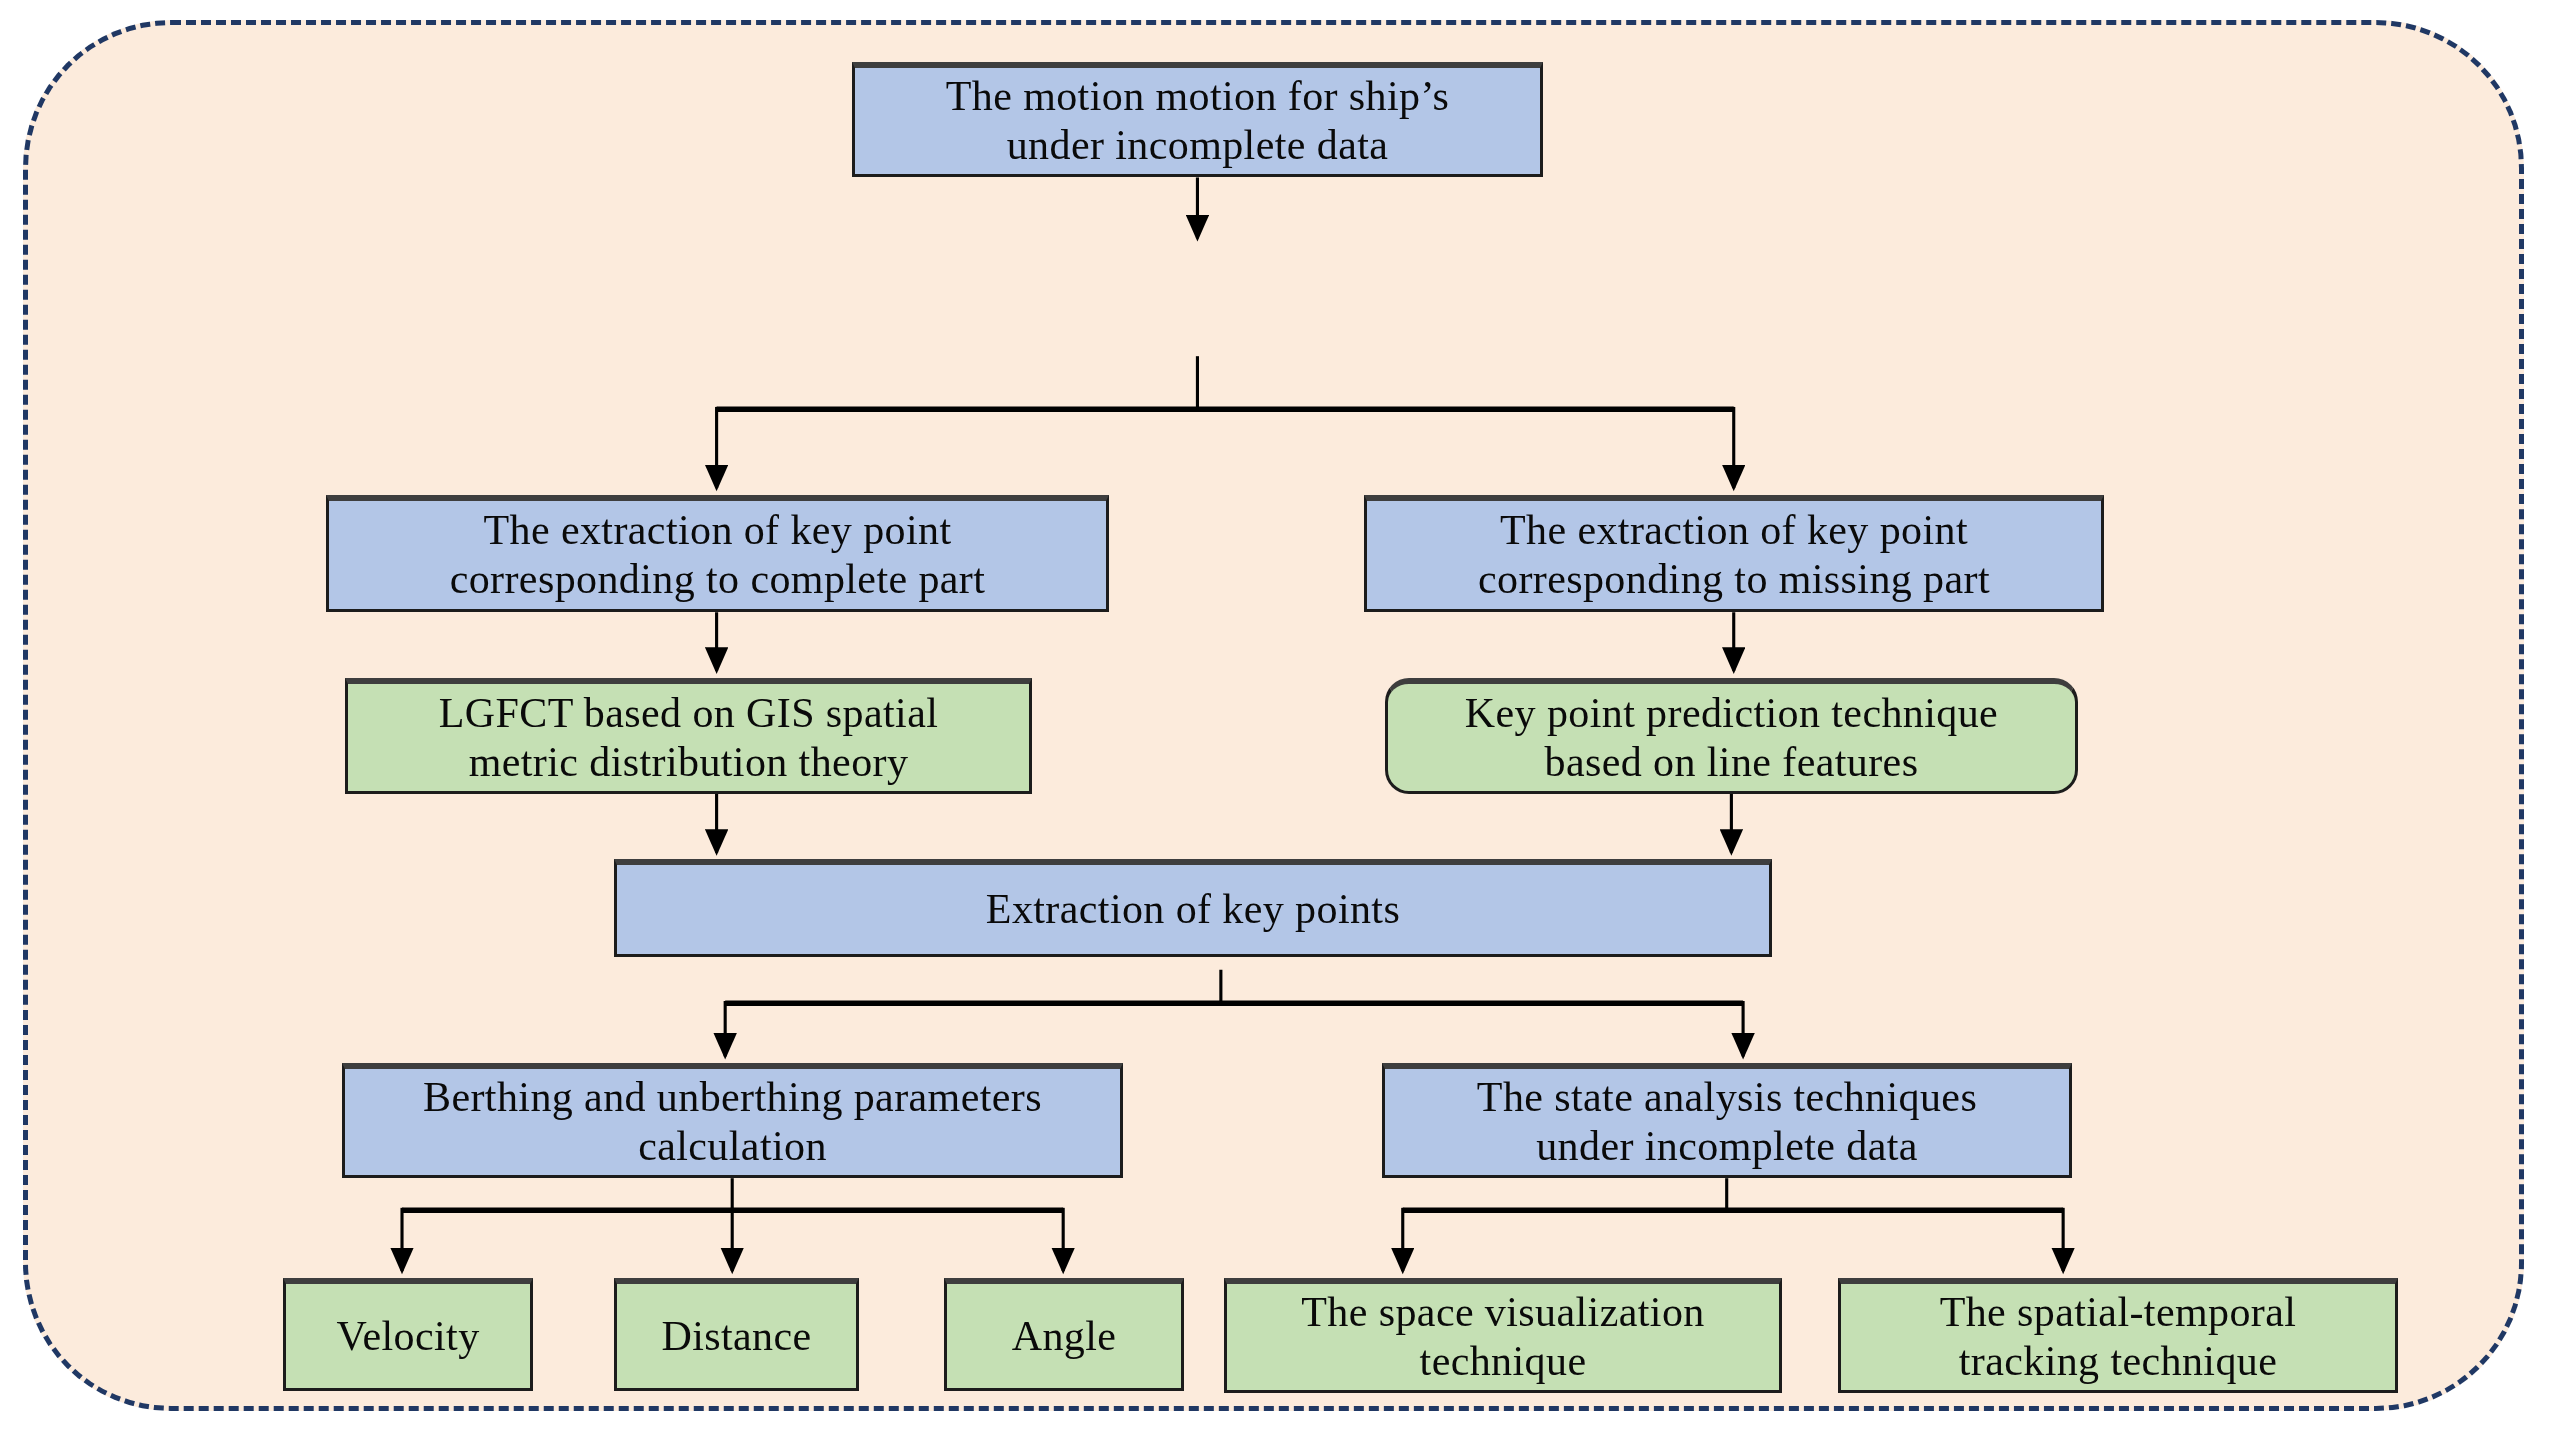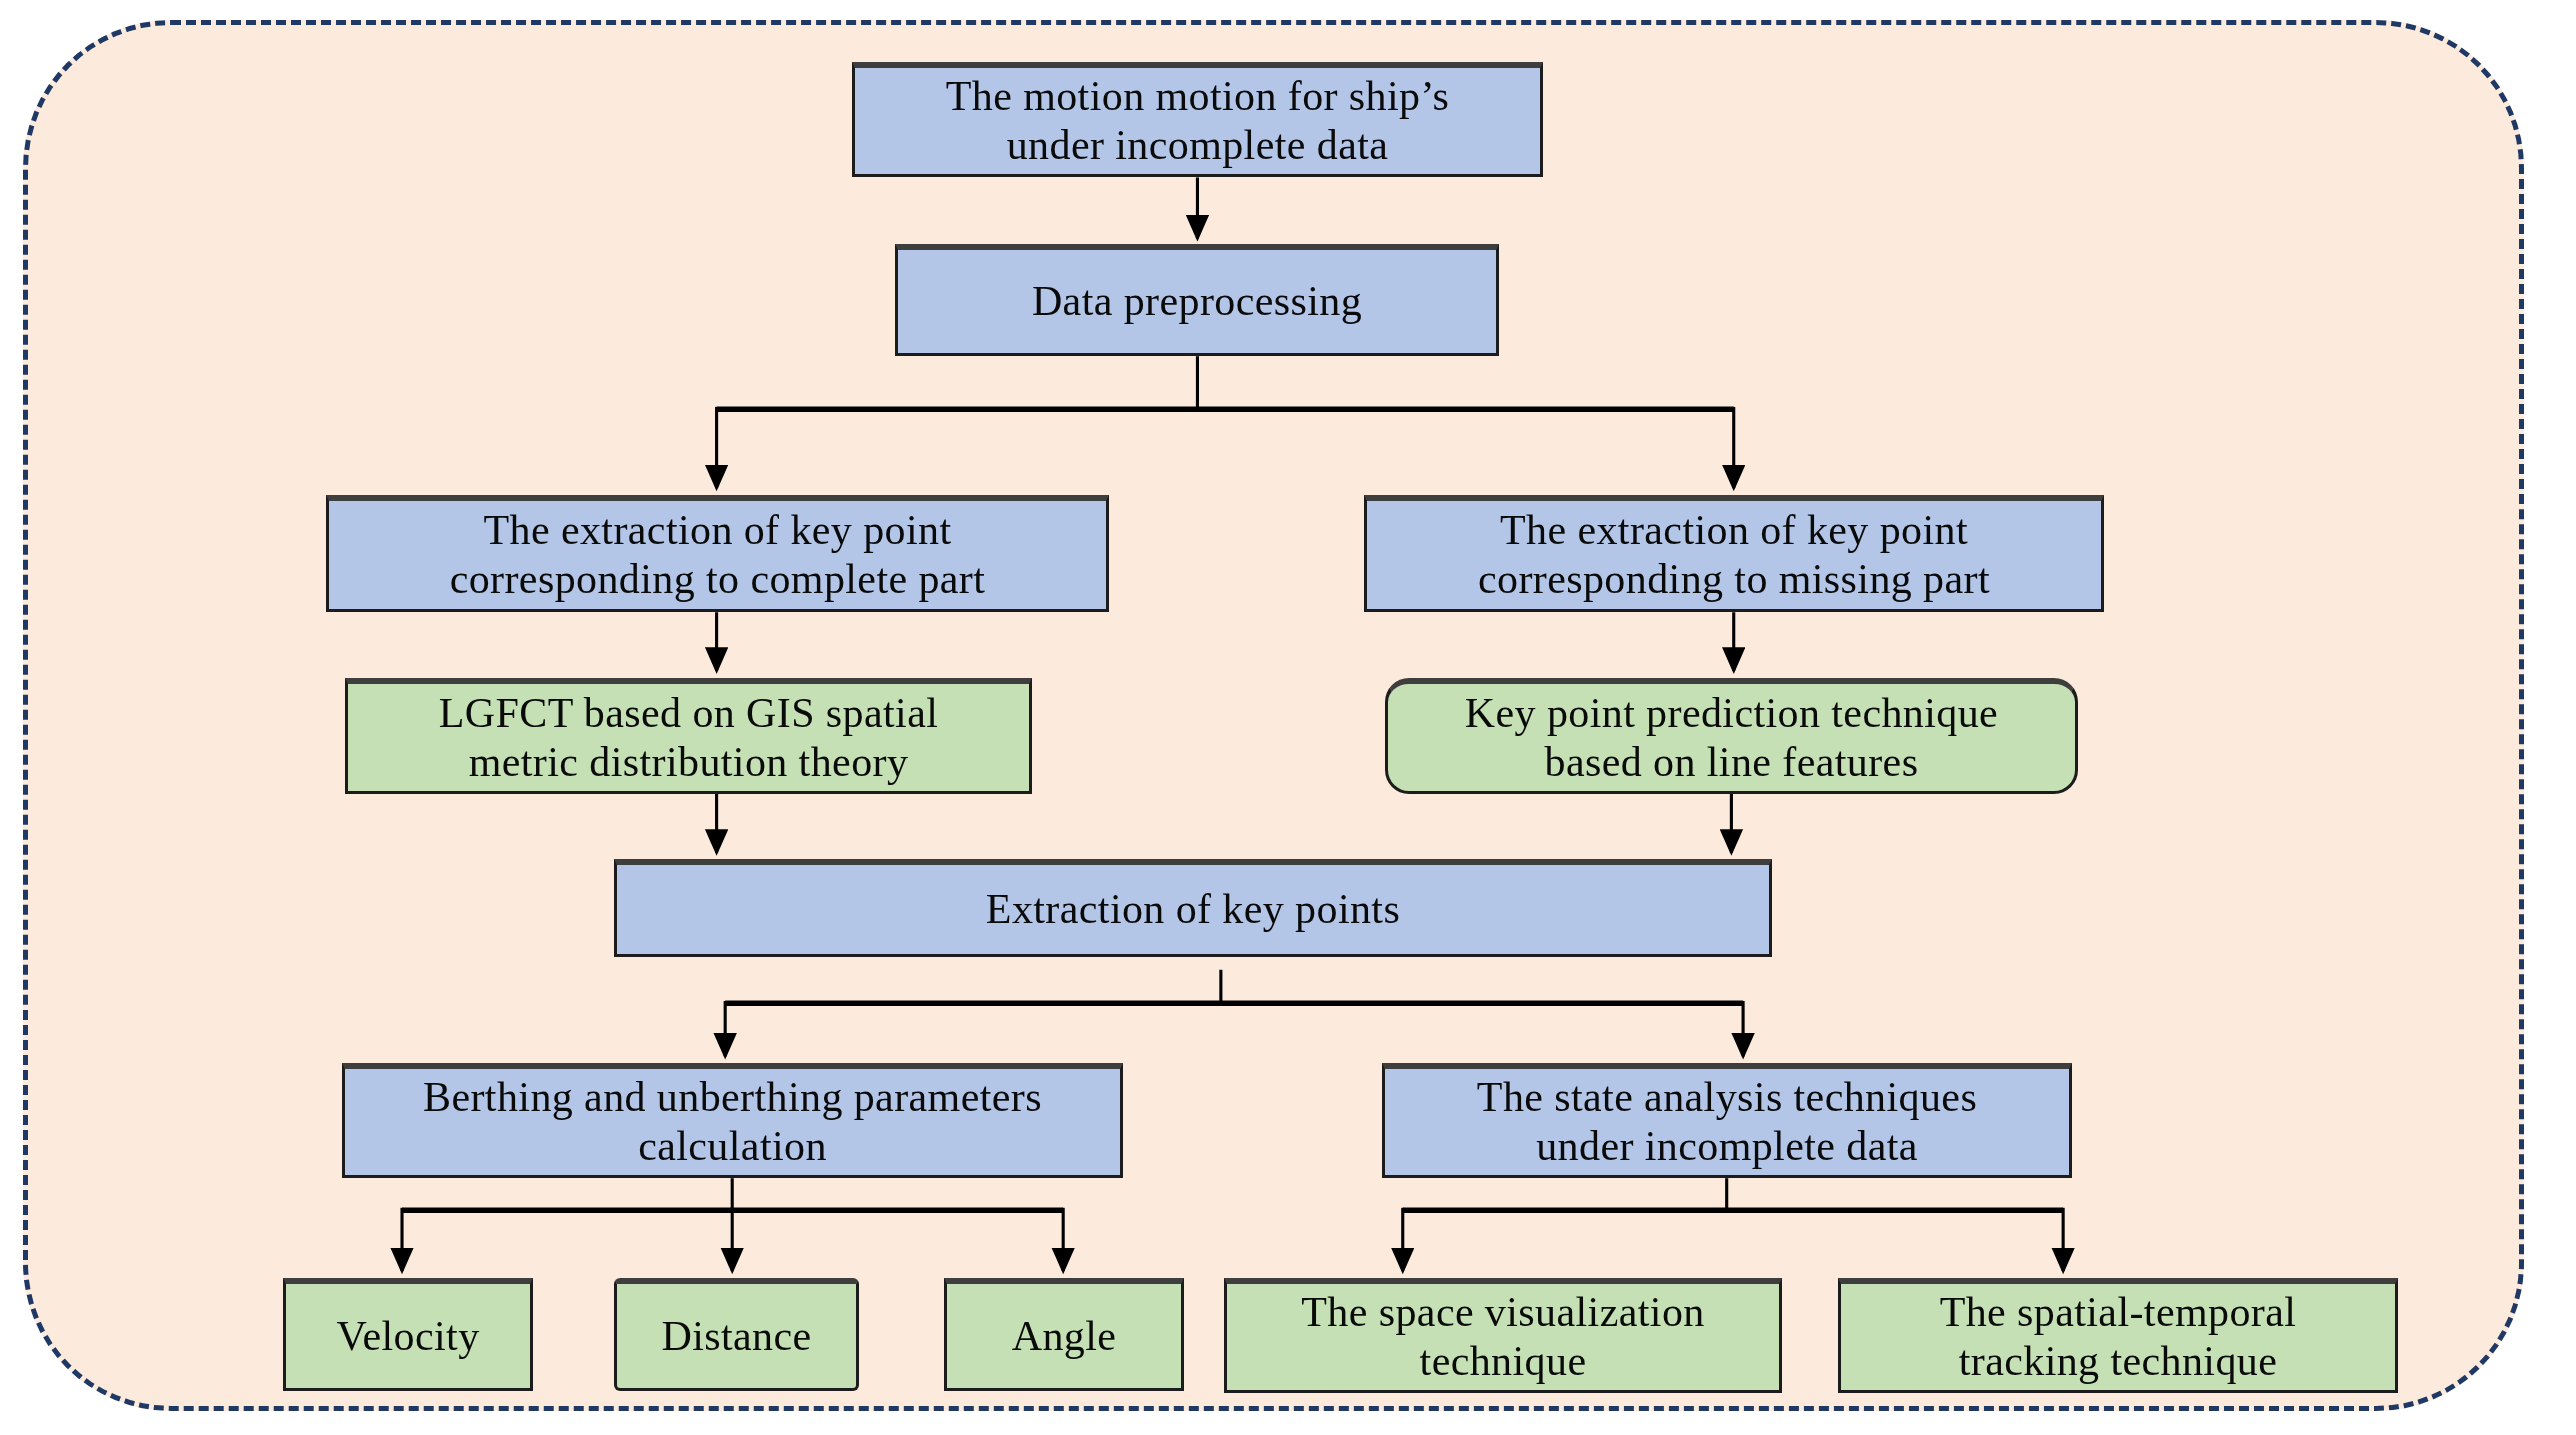--- a/index.html
+++ b/index.html
@@ -103,23 +103,20 @@
       <line x1="1797" y1="1547" x2="1797" y2="1628" marker-end="url(#ah)"></line>
       <line x1="2643" y1="1547" x2="2643" y2="1628" marker-end="url(#ah)"></line>
     </g>
   </svg>
 
   <div class="node blue" style="left:852px;top:62px;width:691px;height:115px;">
     <span>The motion motion for ship’s</span>
     <span>under incomplete data</span>
   </div>
 
-  <div class="node blue" style="left:895px;top:244px;width:604px;height:112px;">
-    <span>Data preprocessing</span>
-  </div>
 
   <div class="node blue" style="left:326px;top:495px;width:783px;height:117px;">
     <span>The extraction of key point</span>
     <span>corresponding to complete part</span>
   </div>
 
   <div class="node blue" style="left:1364px;top:495px;width:740px;height:117px;">
     <span>The extraction of key point</span>
     <span>corresponding to missing part</span>
   </div>
@@ -145,21 +142,21 @@
 
   <div class="node blue" style="left:1382px;top:1063px;width:690px;height:115px;">
     <span>The state analysis techniques</span>
     <span>under incomplete data</span>
   </div>
 
   <div class="node green" style="left:283px;top:1278px;width:250px;height:113px;">
     <span>Velocity</span>
   </div>
 
-  <div class="node green" style="left:614px;top:1278px;width:245px;height:113px;border-radius:6px;">
+  <div class="node green" style="left:614px;top:1278px;width:245px;height:113px;">
     <span>Distance</span>
   </div>
 
   <div class="node green" style="left:944px;top:1278px;width:240px;height:113px;">
     <span>Angle</span>
   </div>
 
   <div class="node green" style="left:1224px;top:1278px;width:558px;height:115px;">
     <span>The space visualization</span>
     <span>technique</span>

